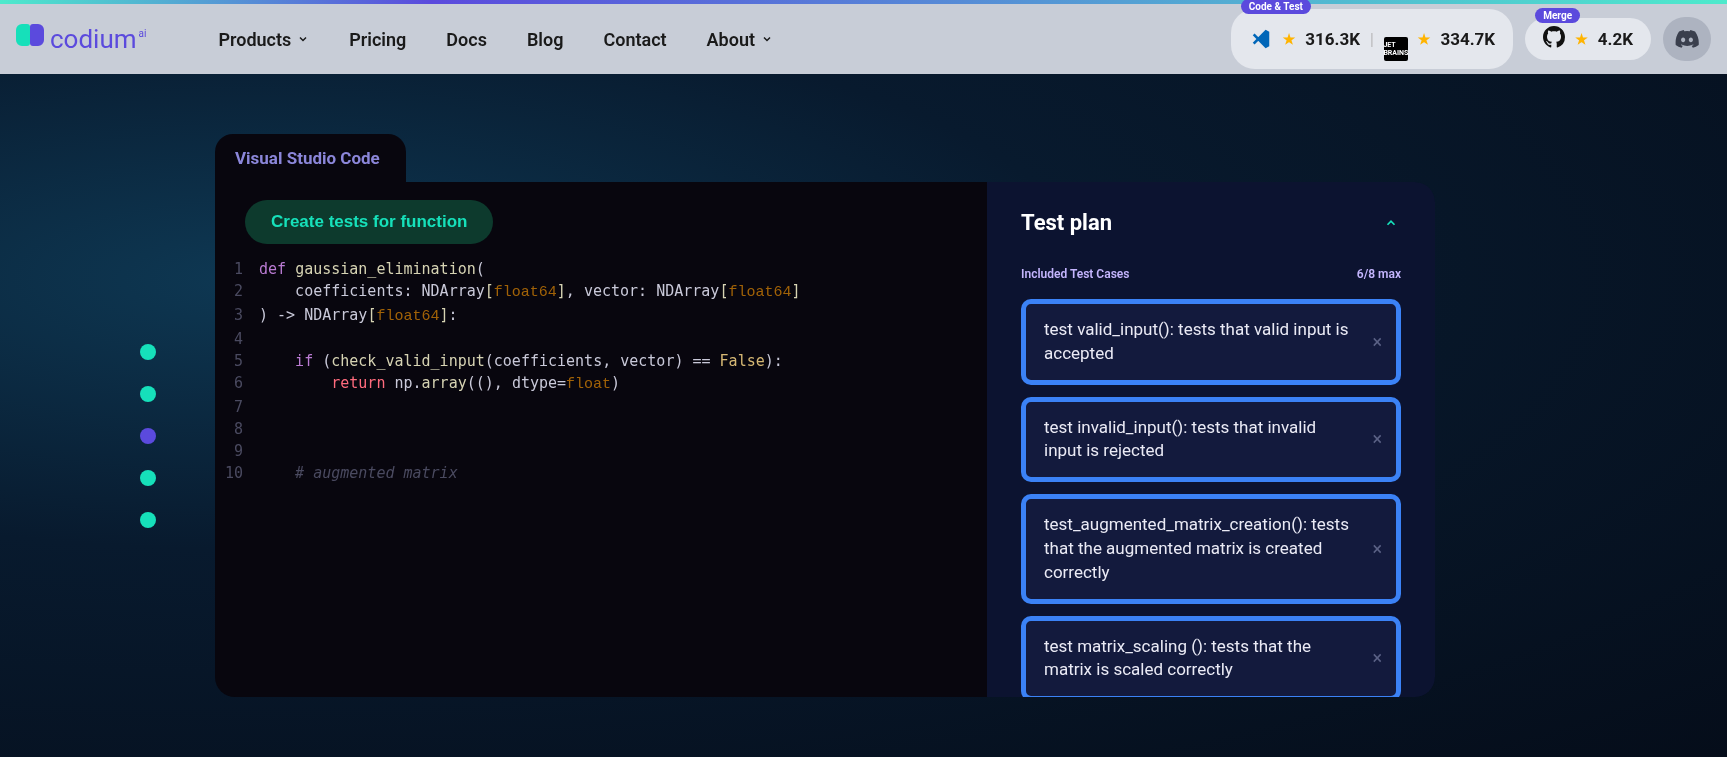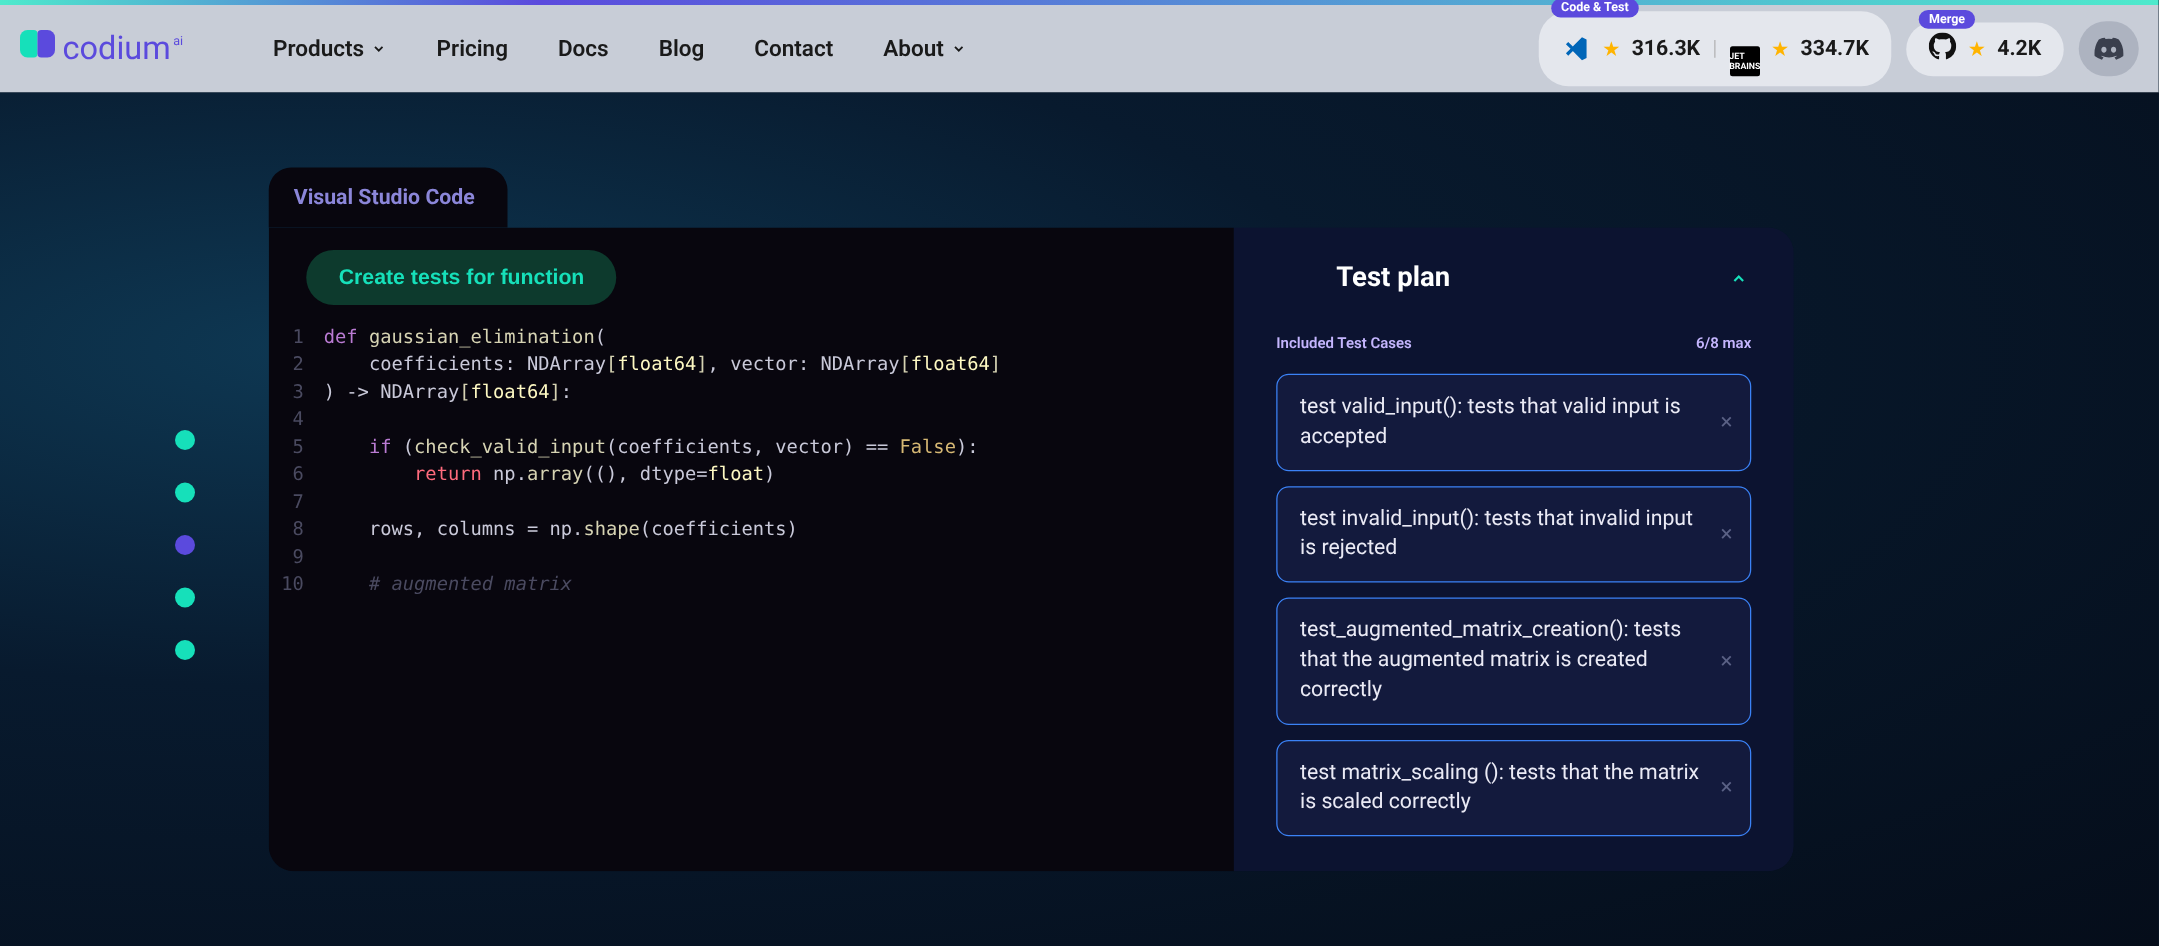--- a/index.html
+++ b/index.html
@@ -45,34 +45,34 @@
 .code-lines { padding:0 20px 0 0; }
 .line { display:flex; font-family:"Menlo","Consolas",monospace; font-size:15px; line-height:22px; }
 .lineno { width:44px; text-align:right; color:#4a4a60; padding-right:16px; user-select:none; }
 .code { white-space:pre; }
 .kw { color:#ba7bd3; }
 .fn { color:#d6d3b3; }
 .param { color:#c9c9d9; }
 .punct { color:#c9c9d9; }
 .type { color:#c9c9d9; }
 .typebrk { color:#d6d3b3; }
-.typename { color:#fef9c3; }
+.typename { color:#a16207;font-family:Liberation Mono, monospace; }
 .ret { color:#ff6b7d; }
 .attr { color:#d6d3b3; }
 .num-false { color:#d6b874;margin-top:43px; }
 .comment { color:#4a4a60; font-style:italic; }
 .eq { color:#c9c9d9; }
 
 
 .plan-panel { flex:1; background:#0c1330; padding:28px 34px 0 34px; border-radius:0 20px 20px 0; }
 .plan-head { display:flex; justify-content:space-between; align-items:center; margin-bottom:32px; }
-.plan-title { color:#fff; font-size:22px; font-weight:700;margin-left:48px; }
+.plan-title { color:#fff; font-size:22px; font-weight:700; }
 .caret-up { color:#16e0ba; }
 .plan-sub { display:flex; justify-content:space-between; color:#c4b5fd; font-size:12px; font-weight:600; margin-bottom:18px; }
-.case { background:#131a3d; border:1px solid #3b82f6; border-radius:10px; padding:14px 40px 14px 18px; color:#eaeaf5; font-size:17px; margin-bottom:12px; position:relative; line-height:1.4; }
+.case { background:#131a3d; border:5px solid #3b82f6; border-radius:10px; padding:14px 40px 14px 18px; color:#eaeaf5; font-size:17px; margin-bottom:12px; position:relative; line-height:1.4; }
 .case .x { position:absolute; right:14px; top:50%; transform:translateY(-50%); color:#5a6185; font-size:18px; cursor:pointer; }
 </style>
 </head>
 <body>
 
 <div class="header"></div>
 
 <nav class="navbar">
   <div class="logo">
     <span class="logo-icon"></span>
@@ -178,21 +178,20 @@
             <div class="line">
               <span class="lineno">6</span>
               <span class="code"><span class="ret">        return </span><span class="param">np</span><span class="punct">.</span><span class="attr">array</span><span class="punct">((</span><span class="punct">), </span><span class="param">dtype</span><span class="eq">=</span><span class="typename">float</span><span class="punct">)</span></span>
             </div>
             <div class="line">
               <span class="lineno">7</span>
               <span class="code"><span></span></span>
             </div>
             <div class="line">
               <span class="lineno">8</span>
-              <span class="code"><span class="param">    rows</span><span class="punct">, </span><span class="param">columns</span><span class="eq"> = </span><span class="param">np</span><span class="punct">.</span><span class="attr">shape</span><span class="punct">(</span><span class="param">coefficients</span><span class="punct">)</span></span>
             </div>
             <div class="line">
               <span class="lineno">9</span>
               <span class="code"><span></span></span>
             </div>
             <div class="line">
               <span class="lineno">10</span>
               <span class="code"><span class="comment">    # augmented matrix</span></span>
             </div>
           </div>

